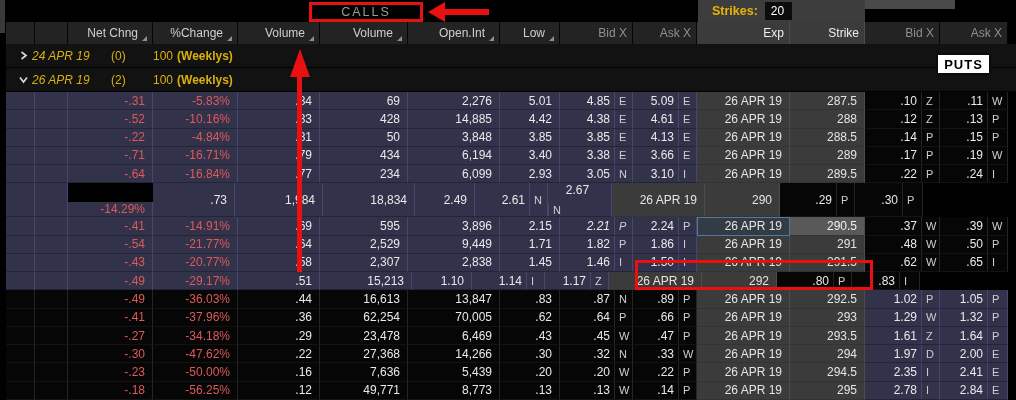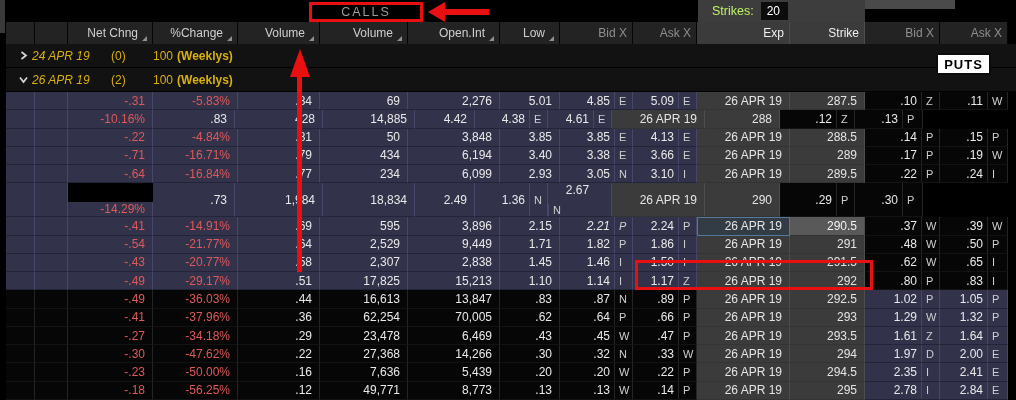--- a/index.html
+++ b/index.html
@@ -6,21 +6,21 @@
   *{box-sizing:border-box;}
   .screen{
     position:relative;width:1016px;height:400px;background:#000;overflow:hidden;
     font-family:"Liberation Sans","DejaVu Sans",sans-serif;color:#e9e9e9;font-size:12px;
   }
   
   .topbar{position:relative;height:22px;background:#000;}
   .left-notch{position:absolute;left:0;top:0;width:5px;height:33px;background:#3a3a3a;z-index:5;}
   .strikes-panel{position:absolute;left:698px;top:0;width:167px;height:22px;background:#3d3d3d;
     display:flex;align-items:center;}
-  .strikes-panel .lbl{margin-left:14px;color:#bef264;font-size:12.5px;}
+  .strikes-panel .lbl{margin-left:14px;color:#eab308;font-size:12.5px;font-weight:bold;}
   .strikes-value{margin-left:7px;background:#0c0c0c;color:#fff;padding:2px 8px 2px 6px;min-width:20px;text-align:left;}
   .top-tab{position:absolute;left:865px;top:0;width:90px;height:9px;background:#4a4a4a;}
   
   .hdr{display:flex;height:22px;padding-left:6px;padding-right:8px;background:#000;}
   .hcell{background:#232323;border-right:1px solid #050505;display:flex;align-items:center;
     justify-content:flex-end;padding-right:5px;color:#cfcfcf;font-size:12px;white-space:nowrap;}
   .hcell.dim{color:#8f8f8f;}
   .hcell.gray{background:#3b3b3b;color:#efefef;border-right:1px solid #4d4d4d;}
   .sort-tri{width:0;height:0;border-left:5px solid transparent;border-bottom:5px solid #909090;
     margin-left:4px;align-self:flex-end;margin-bottom:3px;}
@@ -191,20 +191,23 @@
         </div>
         <div class="cell otm ba wide" style="width: 68px;">
           <span class="val">.11</span>
           <span class="exch">W</span>
         </div>
       </div>
       <div class="drow">
         <div class="cell itm" style="width: 29px;"></div>
         <div class="cell itm" style="width: 33px;"></div>
         <div class="cell itm" style="width: 85px;">
+          <span class="neg">-.52</span>
+        </div>
+        <div class="cell itm" style="width: 85px;">
           <span class="neg">-10.16%</span>
         </div>
         <div class="cell itm" style="width: 82px;">
           <span>.83</span>
         </div>
         <div class="cell itm" style="width: 88px;">
           <span>428</span>
         </div>
         <div class="cell itm" style="width: 92px;">
           <span>14,885</span>
@@ -379,21 +382,21 @@
         <div class="cell itm" style="width: 88px;">
           <span>1,984</span>
         </div>
         <div class="cell itm" style="width: 92px;">
           <span>18,834</span>
         </div>
         <div class="cell itm" style="width: 60px;">
           <span>2.49</span>
         </div>
         <div class="cell itm ba" style="width: 73px;">
-          <span class="val">1.36</span>
+          <span class="val">2.61</span>
           <span class="exch">N</span>
         </div>
         <div class="cell itm ba" style="width: 64px; flex-direction: column;">
           <span class="val">2.67</span>
           <span class="exch">N</span>
         </div>
         <div class="cell gray" style="width: 93px;">
           <span>26 APR 19</span>
         </div>
         <div class="cell gray" style="width: 75px;">
@@ -544,23 +547,20 @@
         <div class="cell itm" style="width: 29px;"></div>
         <div class="cell itm" style="width: 33px;"></div>
         <div class="cell itm" style="width: 85px;">
           <span class="neg">-.49</span>
         </div>
         <div class="cell itm" style="width: 85px;">
           <span class="neg">-29.17%</span>
         </div>
         <div class="cell itm" style="width: 82px;">
           <span>.51</span>
-        </div>
-        <div class="cell itm" style="width: 88px;">
-          <span>17,825</span>
         </div>
         <div class="cell itm" style="width: 92px;">
           <span>15,213</span>
         </div>
         <div class="cell itm" style="width: 60px;">
           <span>1.10</span>
         </div>
         <div class="cell itm ba" style="width: 73px;">
           <span class="val">1.14</span>
           <span class="exch">I</span>

